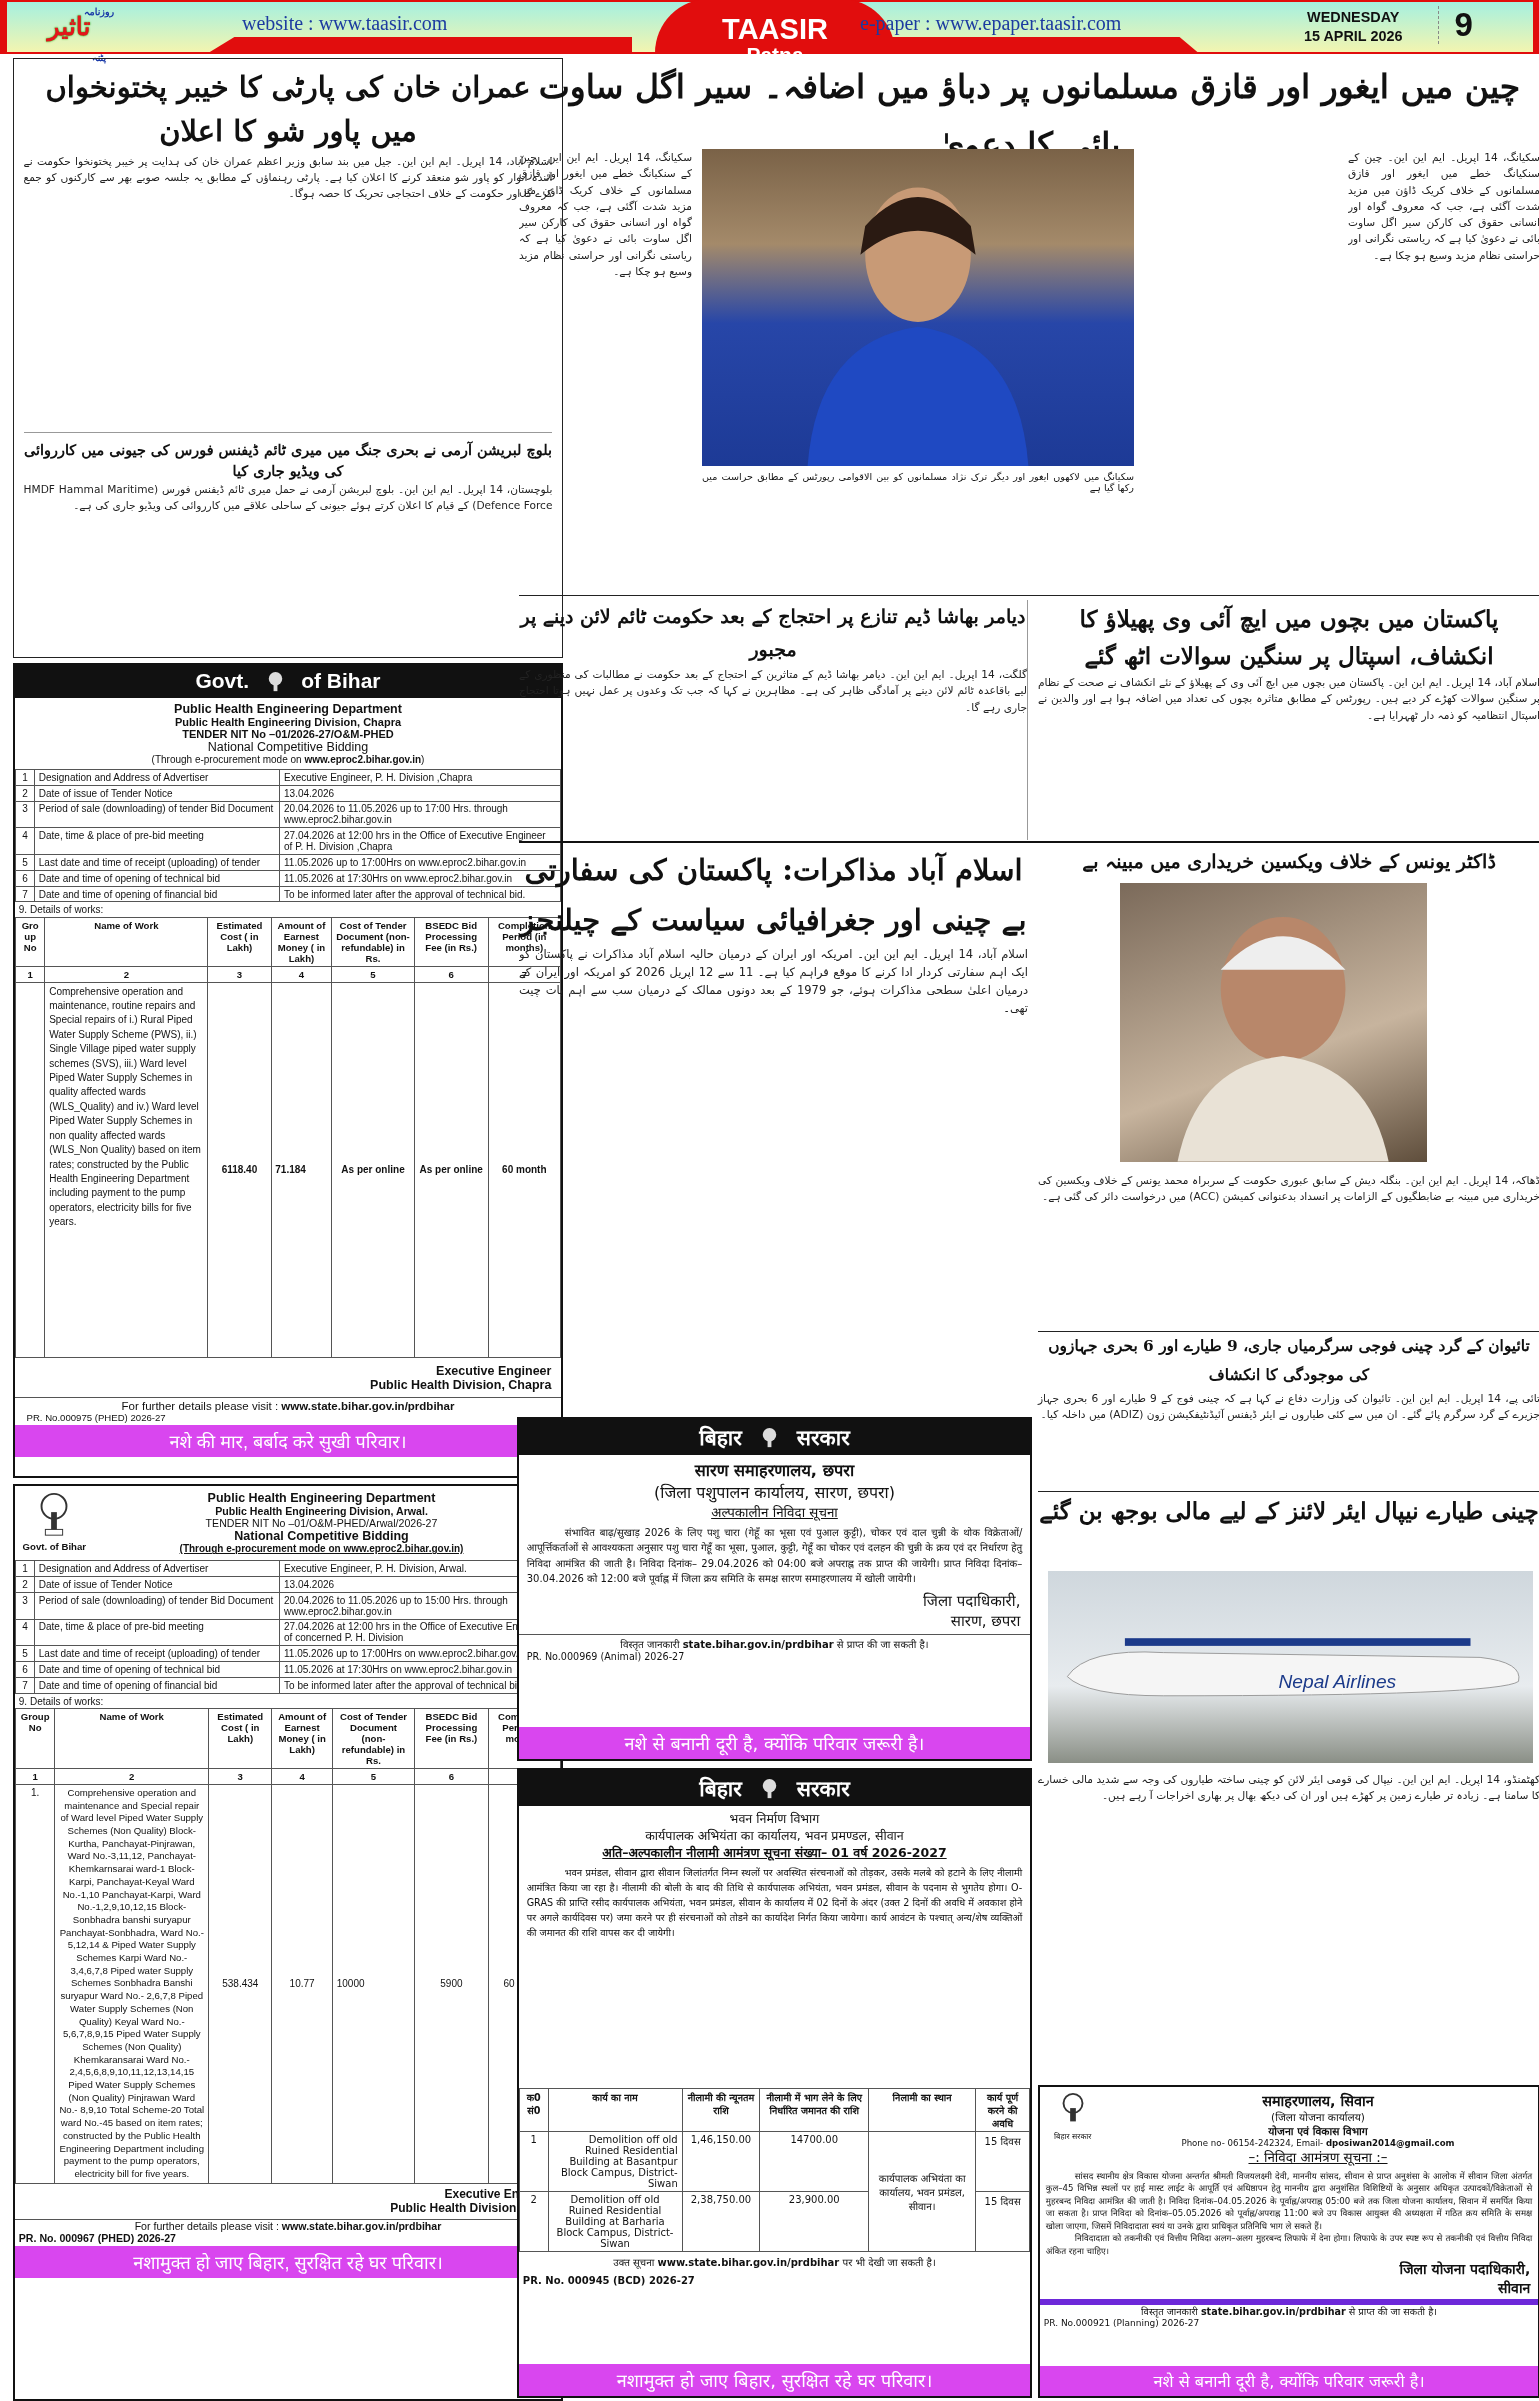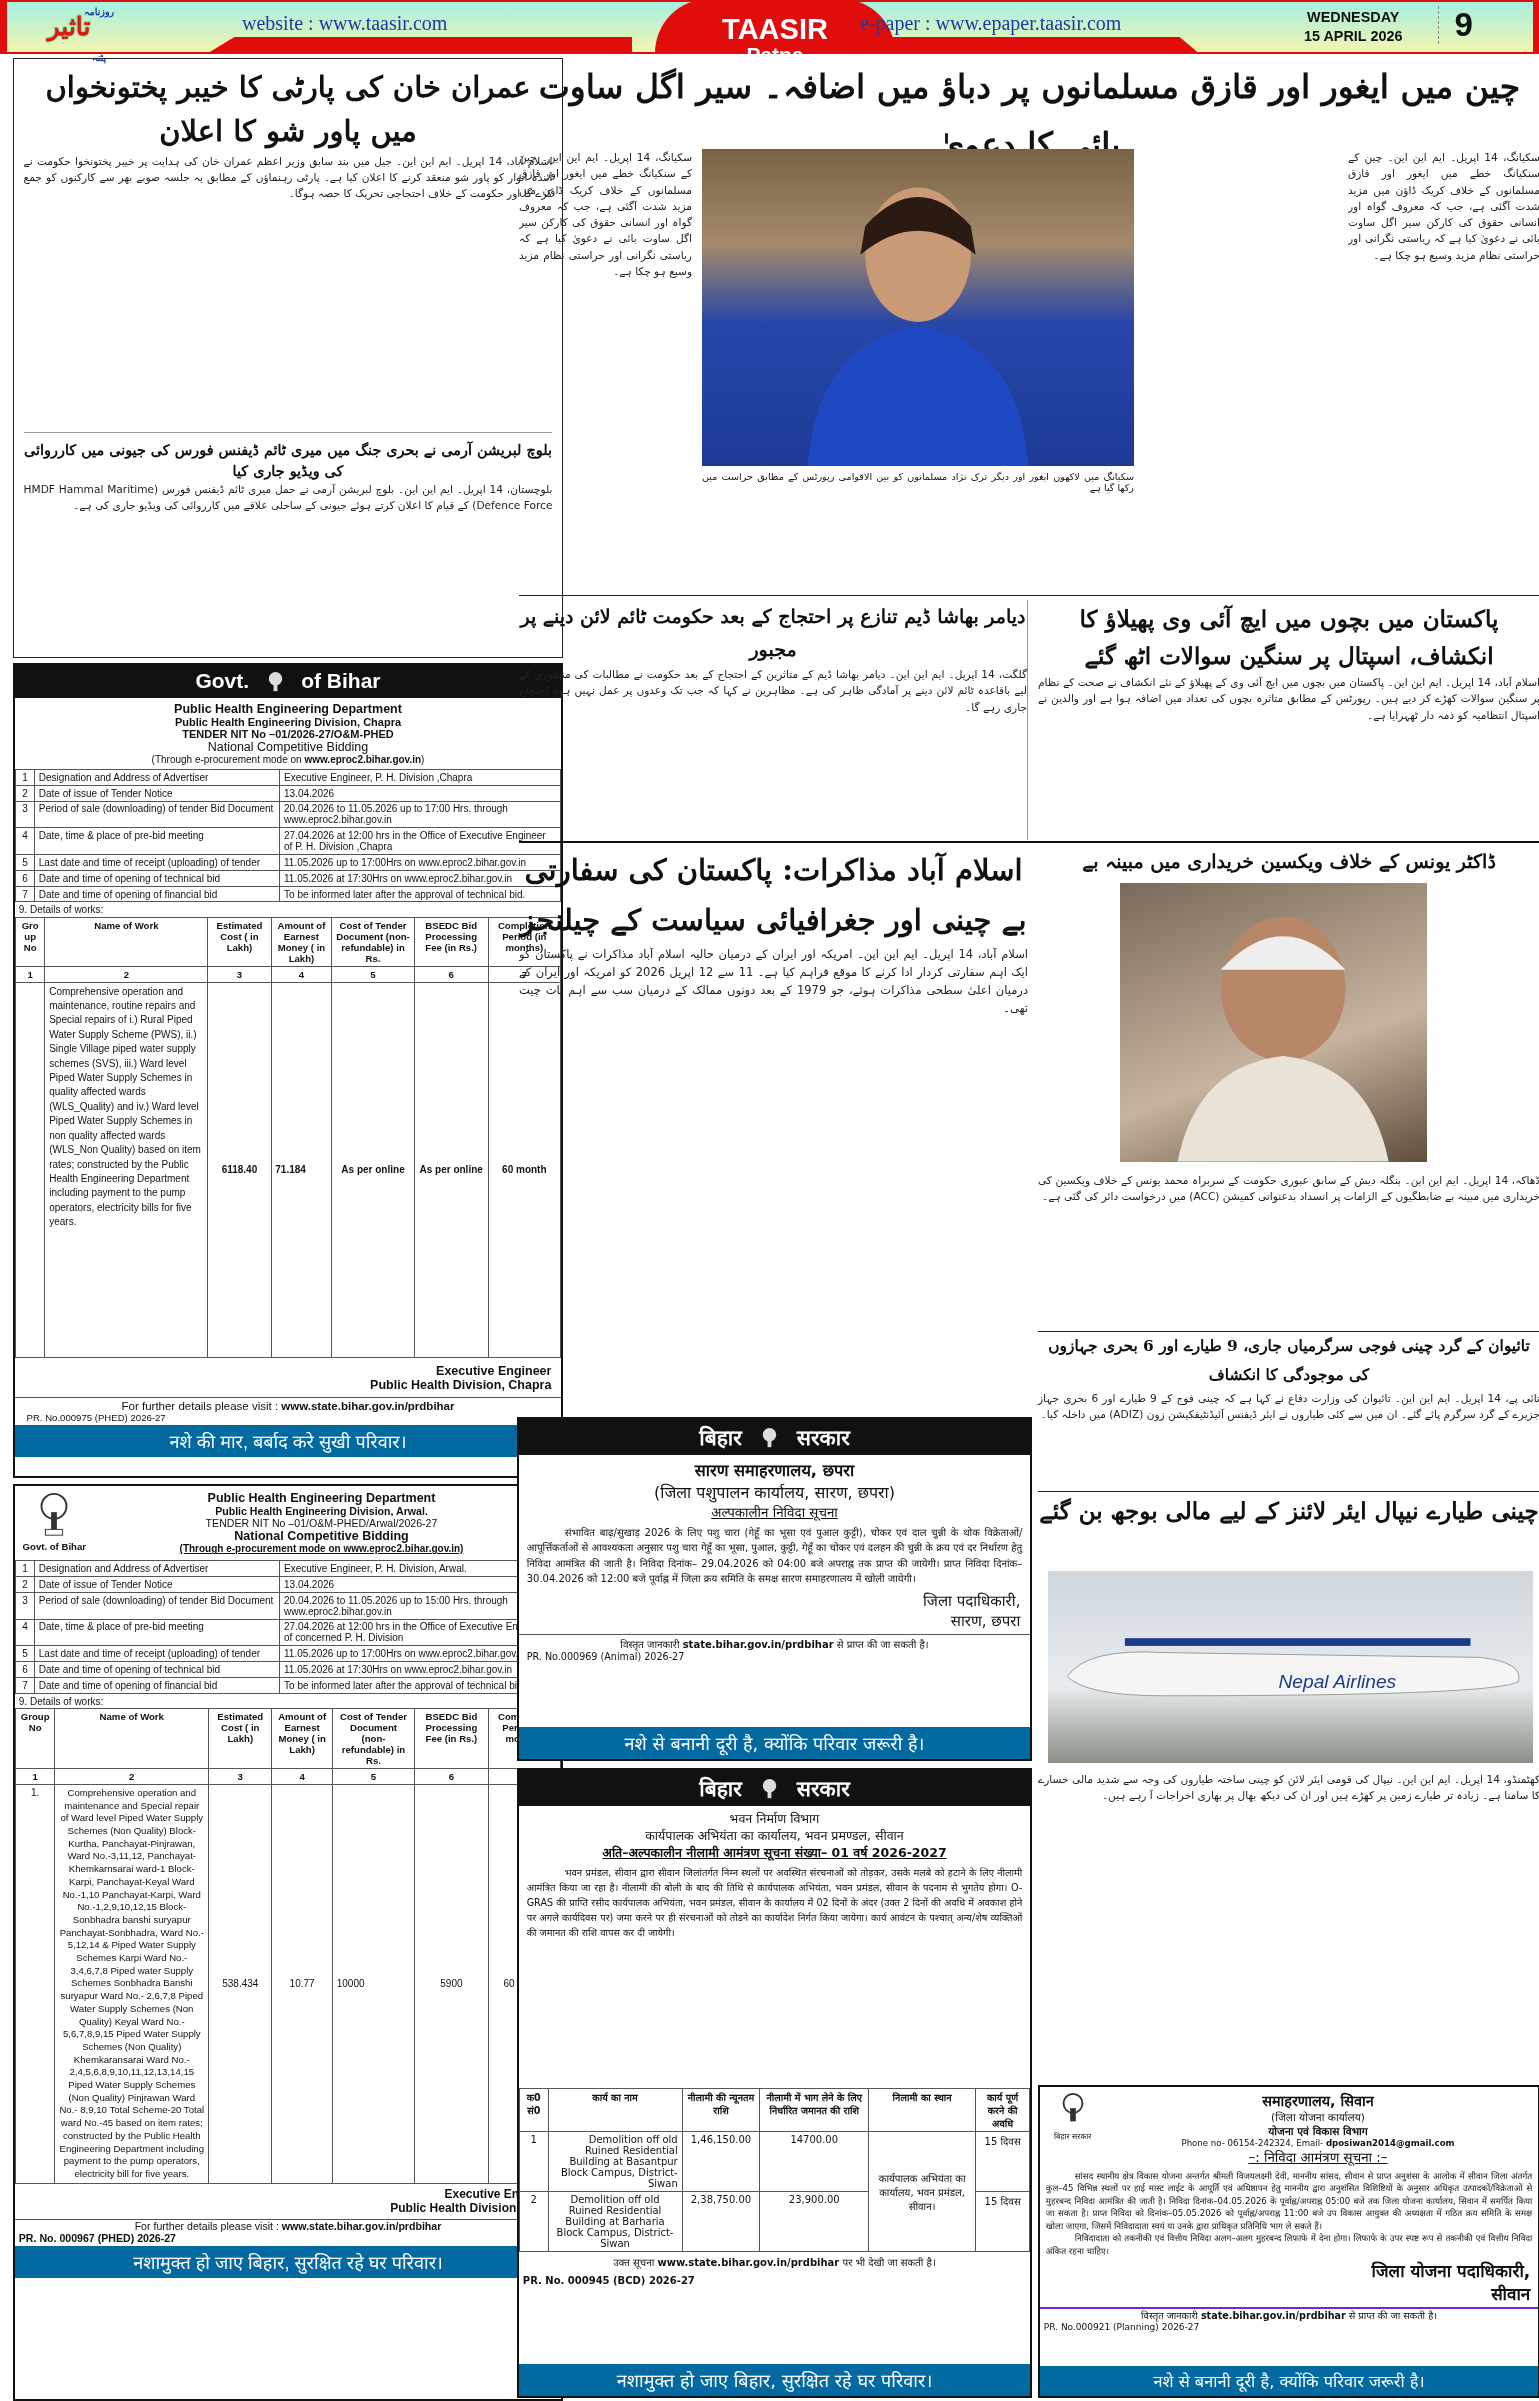--- a/index.html
+++ b/index.html
@@ -20,21 +20,21 @@
 .head{font-weight:bold;text-align:center;font-family:"DejaVu Serif",serif}
 .col-l{position:absolute;left:13px;top:58px;width:550px}
 .col-box{border:1.9px solid #222;padding:5.8px 9.6px}
 .txt{font-size:10.6px;line-height:16.3px;color:#222}
 .ad{border:2.9px solid #111;background:#fff;font-family:"Liberation Sans",sans-serif;font-size:10px}
 .ad .bar{background:#111;color:#fff;text-align:center;font-weight:bold;font-size:21px;padding:3.8px 0}
 .ad .center{text-align:center;padding:3.8px}
 .ad table{border-collapse:collapse;width:100%}
 .ad td,.ad th{border:1px solid #555;padding:1.9px 3.8px;vertical-align:top}
 .ad th{font-weight:bold;text-align:center;font-size:9.6px}
-.ad .foot{background:#0369a1;color:#fff;text-align:center;font-size:18px;padding:3.8px 0}
+.ad .foot{background:#d946ef;color:#fff;text-align:center;font-size:18px;padding:3.8px 0}
 .emblem{display:inline-block;width:25px;height:25px;vertical-align:middle;margin:0 7.7px}
 .photo{background:linear-gradient(135deg,#6b5a45,#b8a68c 40%,#3c5a2d);position:absolute}
 .rule{position:absolute;background:#111}
 </style>
 </head>
 <body>
 
 <div class="mast">
   <div class="logo">
     <small>روزنامہ پٹنہ</small>
@@ -407,21 +407,21 @@
     <div style="flex:1;text-align:center">
       <div style="font-weight:bold;font-size:14.4px">समाहरणालय, सिवान</div>
       <div style="font-size:10.6px">(जिला योजना कार्यालय)</div>
       <div style="font-size:10.6px;font-weight:bold">योजना एवं विकास विभाग</div>
       <div style="font-size:8.6px"><span>Phone no- 06154-242324, Email- </span><b>dposiwan2014@gmail.com</b></div>
       <div style="font-size:13.4px;text-decoration:underline">–: निविदा आमंत्रण सूचना :–</div>
     </div>
   </div>
   <p style="font-size:8.6px;line-height:12.5px;padding:0 5.8px;text-align:justify;text-indent:29px">सांसद स्थानीय क्षेत्र विकास योजना अन्तर्गत श्रीमती विजयलक्ष्मी देवी, माननीय सांसद, सीवान से प्राप्त अनुशंसा के आलोक में सीवान जिला अंतर्गत कुल–45 विभिन्न स्थलों पर हाई मास्ट लाईट के आपूर्ति एवं अधिष्ठापन हेतु माननीय द्वारा अनुशंसित विशिष्टियों के अनुसार अधिकृत उत्पादकों/विक्रेताओं से मुहरबन्द निविदा आमंत्रित की जाती है। निविदा दिनांक–04.05.2026 के पूर्वाह्न/अपराह्न 05:00 बजे तक जिला योजना कार्यालय, सिवान में समर्पित किया जा सकता है। प्राप्त निविदा को दिनांक–05.05.2026 को पूर्वाह्न/अपराह्न 11:00 बजे उप विकास आयुक्त की अध्यक्षता में गठित क्रय समिति के समक्ष खोला जाएगा, जिसमें निविदादाता स्वयं या उनके द्वारा प्राधिकृत प्रतिनिधि भाग ले सकते हैं।</p>
   <p style="font-size:8.6px;line-height:12.5px;padding:0 5.8px;text-align:justify;text-indent:29px">निविदादाता को तकनीकी एवं वित्तीय निविदा अलग–अलग मुहरबन्द लिफाफे में देना होगा। लिफाफे के उपर स्पष्ट रूप से तकनीकी एवं वित्तीय निविदा अंकित रहना चाहिए।</p>
-  <div style="text-align:right;font-weight:bold;font-size:17px;padding:1.9px 7.7px;border-bottom:2px solid #6d28d9">
+  <div style="text-align:right;font-weight:bold;font-size:14px;padding:1.9px 7.7px;border-bottom:6px solid #6d28d9">
     <div>जिला योजना पदाधिकारी,</div>
     <div>सीवान</div>
   </div>
   <div style="text-align:center;font-size:9.6px"><span>विस्तृत जानकारी </span><b>state.bihar.gov.in/prdbihar</b><span> से प्राप्त की जा सकती है।</span></div>
   <div style="font-size:9px;padding:0 3.8px">PR. No.000921 (Planning) 2026-27</div>
   <div class="foot" style="position:absolute;bottom:0;left:0;right:0;font-size:16.3px">नशे से बनानी दूरी है, क्योंकि परिवार जरूरी है।</div>
 </div>
 
 
 </body></html>

